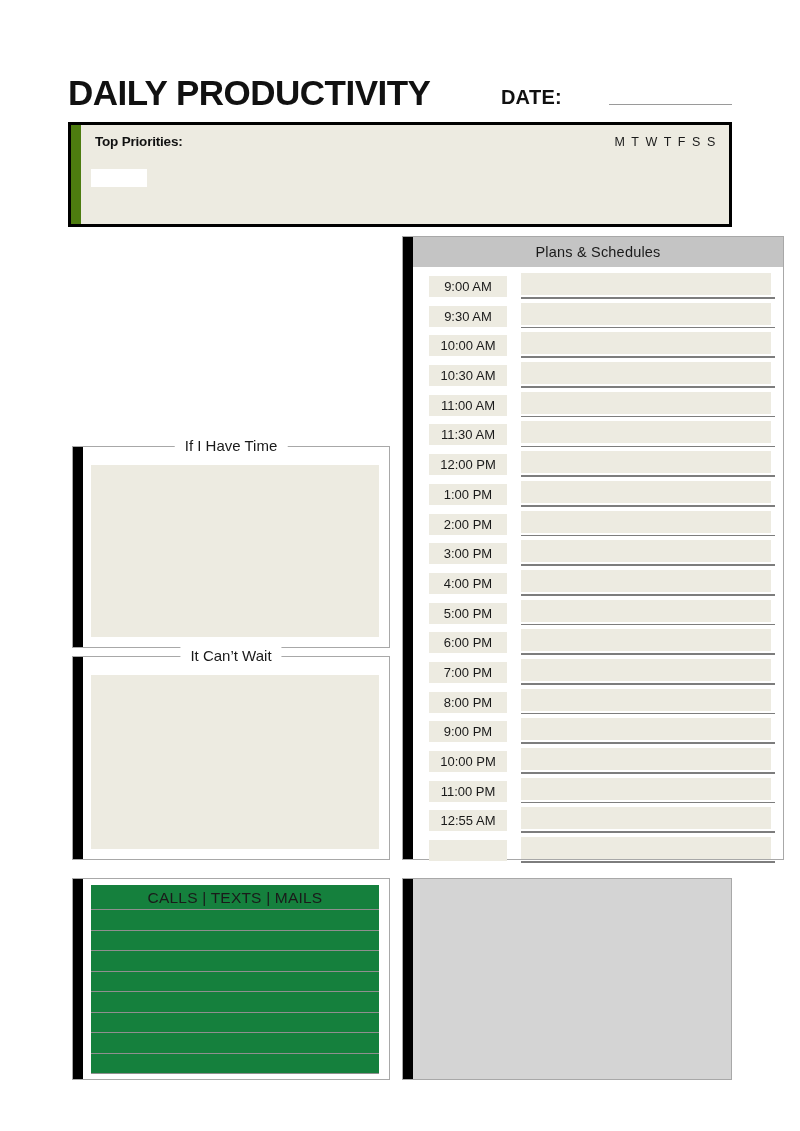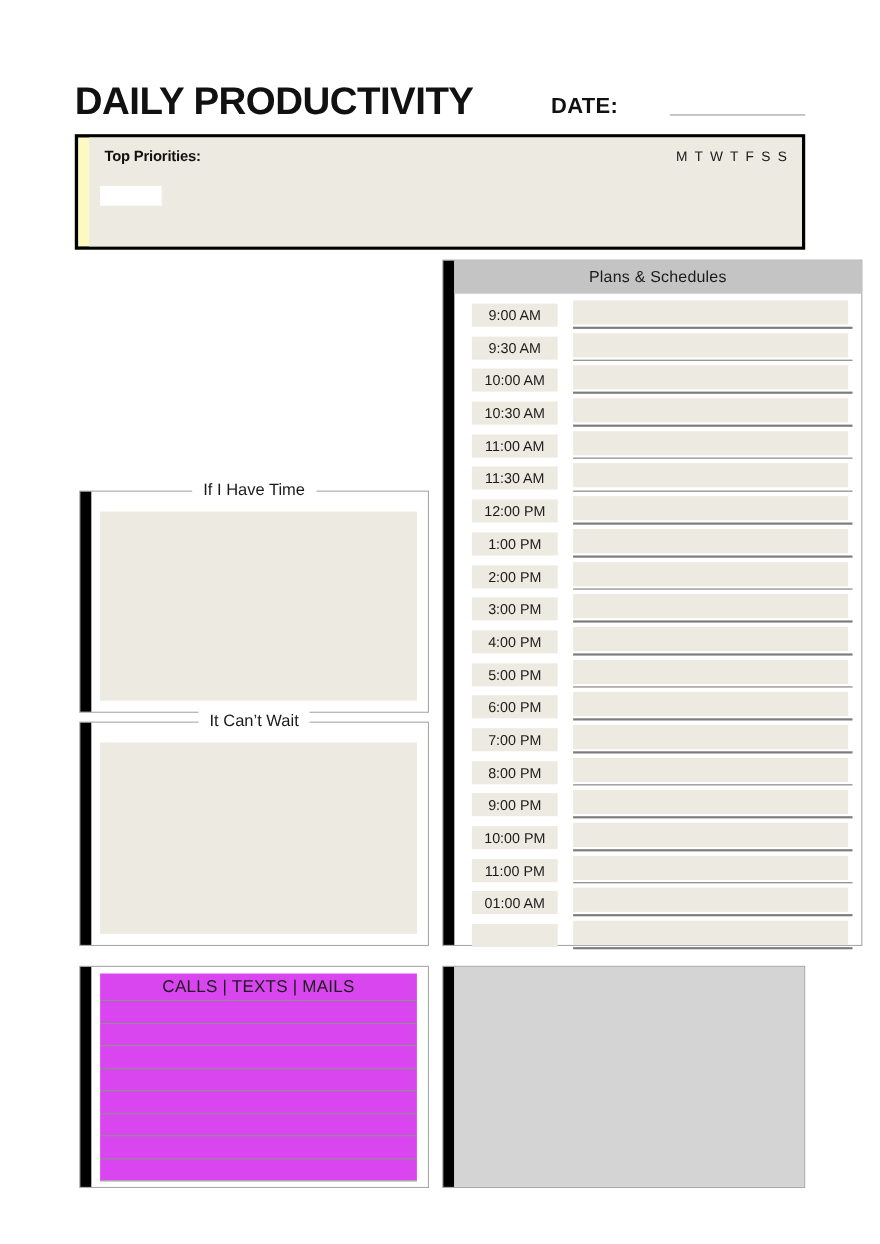--- a/index.html
+++ b/index.html
@@ -61,21 +61,21 @@
   }
 
   
   .priorities {
     position: absolute;
     left: 68px;
     top: 122px;
     width: 664px;
     height: 105px;
     border: 3px solid #000000;
-    background: #fef9c3;
+    background: #4d7c0f;
   }
   .priorities-inner {
     position: absolute;
     left: 10px;
     top: 0;
     right: 0;
     bottom: 0;
     background: #EDEBE1;
   }
   .priorities-label {
@@ -147,21 +147,21 @@
     left: 18px; top: 18px; right: 10px; bottom: 10px;
   }
 
   
   #panel-calls {
     left: 72px; top: 878px; width: 318px; height: 202px;
   }
   .lined-fill {
     position: absolute;
     left: 18px; top: 6px; right: 10px; bottom: 6px;
-    background: #d946ef;
+    background: #15803d;
   }
   .lined-title {
     position: absolute;
     left: 0; right: 0; top: 4px;
     text-align: center;
     font-size: 15.5px;
     color: #1a1a1a;
     letter-spacing: 0.2px;
     z-index: 2;
     line-height: 18px;
@@ -390,21 +390,21 @@
           <div class="slot-time">10:00 PM</div>
           <div class="slot-write"></div>
           <div class="slot-line"></div>
         </div>
         <div class="slot">
           <div class="slot-time">11:00 PM</div>
           <div class="slot-write"></div>
           <div class="slot-line"></div>
         </div>
         <div class="slot">
-          <div class="slot-time">01:00 AM</div>
+          <div class="slot-time">12:55 AM</div>
           <div class="slot-write"></div>
           <div class="slot-line"></div>
         </div>
         <div class="slot">
           <div class="slot-time"></div>
           <div class="slot-write"></div>
           <div class="slot-line"></div>
         </div>
       </div>
   </div>

